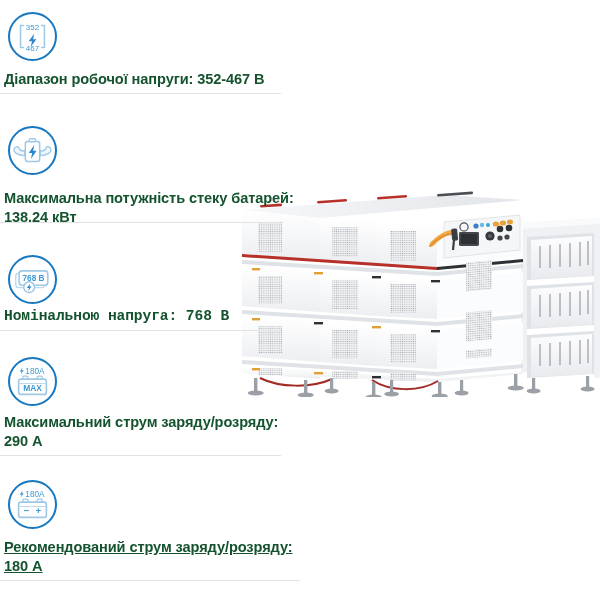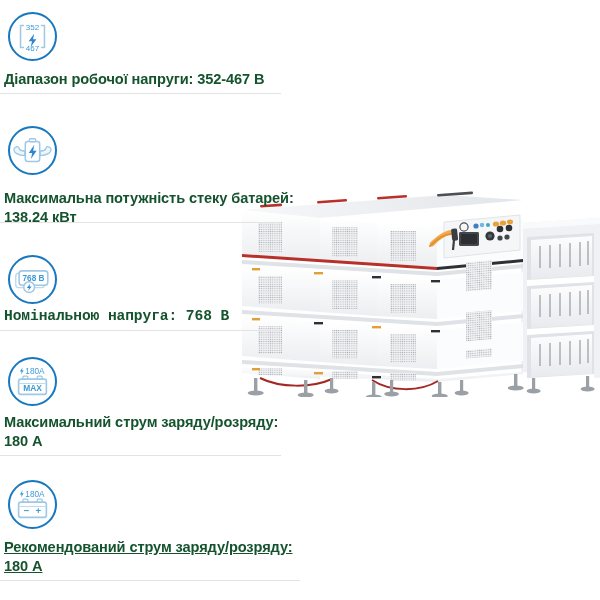--- a/index.html
+++ b/index.html
@@ -344,21 +344,21 @@
           <text x="16" y="15.4" font-family="Liberation Sans, sans-serif" font-size="8.6" fill="#3c9ad6">180A</text>
 
           <rect x="13.5" y="18" width="5.2" height="3.4" rx="1" fill="#ffffff" stroke="#9fc8e6" stroke-width="1.3"></rect>
           <rect x="28.4" y="18" width="5.2" height="3.4" rx="1" fill="#ffffff" stroke="#9fc8e6" stroke-width="1.3"></rect>
 
           <rect x="9" y="21" width="29" height="16" rx="2.4" fill="#ffffff" stroke="#9fc8e6" stroke-width="1.7"></rect>
           <line x1="9" y1="25.6" x2="38" y2="25.6" stroke="#bcd9ee" stroke-width="1.2"></line>
           <text x="23.5" y="33.6" text-anchor="middle" font-family="Liberation Sans, sans-serif" font-size="8.8" font-weight="bold" fill="#3c9ad6">MAX</text>
         </svg>
       </div>
-      <div class="spec-label">Максимальний струм заряду/розряду: 180 А</div>
+      <div class="spec-label">Максимальний струм заряду/розряду: 290 А</div>
     </div>
     <div class="divider" id="d3"></div>
 
     <div class="spec-item" id="i4">
       <div class="spec-icon">
         <svg class="icon-svg" width="47" height="47" viewBox="0 0 47 47">
           <path d="M13.2 8.8 L10.2 13 L12.1 13 L11.3 16.2 L14.4 11.8 L12.5 11.8 Z" fill="#3c9ad6"></path>
           <text x="16" y="15.4" font-family="Liberation Sans, sans-serif" font-size="8.6" fill="#3c9ad6">180A</text>
           <rect x="13.5" y="18" width="5.2" height="3.4" rx="1" fill="#ffffff" stroke="#9fc8e6" stroke-width="1.3"></rect>
           <rect x="28.4" y="18" width="5.2" height="3.4" rx="1" fill="#ffffff" stroke="#9fc8e6" stroke-width="1.3"></rect>

